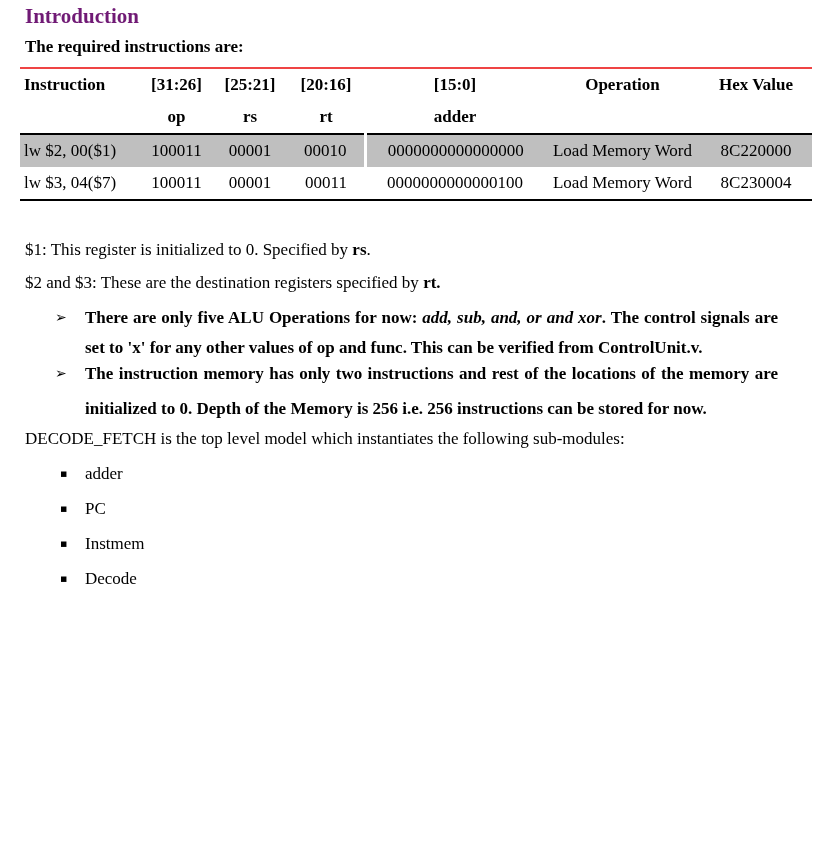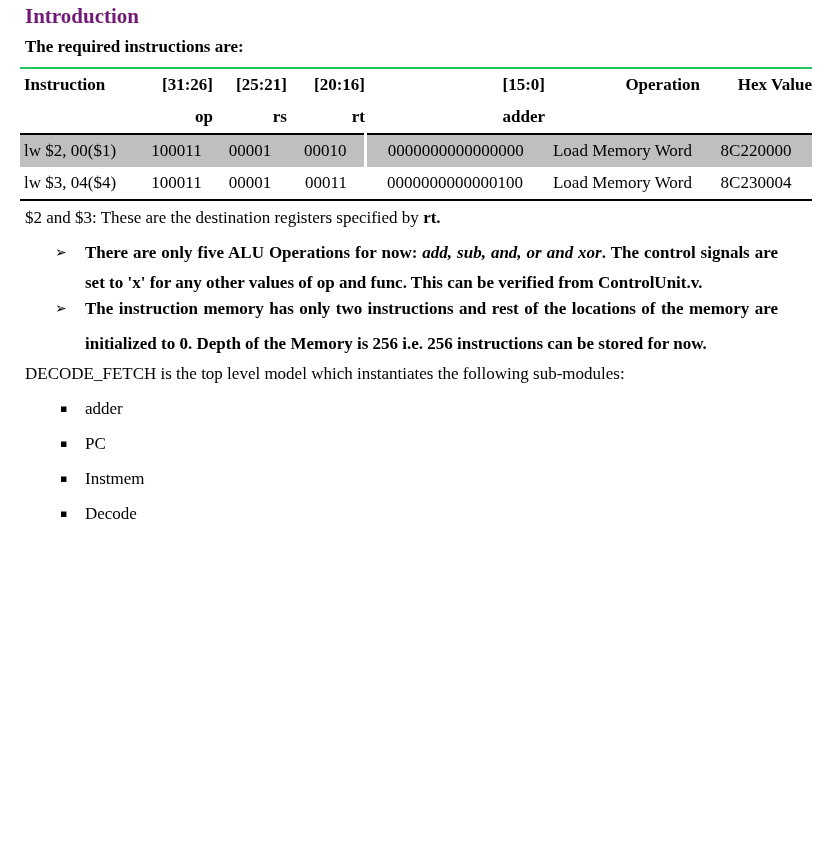--- a/index.html
+++ b/index.html
@@ -31,27 +31,27 @@
   .p1 { margin-top: 42px; }
   .just { text-align: justify; }
   .req { margin-top: 32px; font-weight: bold; }
 
   table.instr {
     border-collapse: collapse;
     table-layout: fixed;
     width: 792px;
     margin-left: -5px;
     margin-top: 3px;
-    border-top: 2px solid #22c55e;
+    border-top: 2px solid #ef4444;
     border-bottom: 2px solid #000;
     font-size: 17px;
   }
   table.instr th {
     vertical-align: top;
-    text-align: right;
+    text-align: center;
     padding: 0;
     font-weight: bold;
     border-bottom: 2px solid #000;
   }
   table.instr th .l1, table.instr th .l2 { line-height: 32px; height: 32px; }
   table.instr td {
     padding: 0;
     height: 33px;
     text-align: center;
     vertical-align: middle;
@@ -141,31 +141,32 @@
       <tr class="hl">
         <td class="al instr-name">lw $2, 00($1)</td>
         <td>100011</td>
         <td>00001</td>
         <td>00010</td>
         <td class="wsep">0000000000000000</td>
         <td>Load Memory Word</td>
         <td>8C220000</td>
       </tr>
       <tr>
-        <td class="al instr-name">lw $3, 04($4)</td>
+        <td class="al instr-name">lw $3, 04($7)</td>
         <td>100011</td>
         <td>00001</td>
         <td>00011</td>
         <td>0000000000000100</td>
         <td>Load Memory Word</td>
         <td>8C230004</td>
       </tr>
     </tbody>
   </table>
 
+  <p class="note"><span>$1: This register is initialized to 0. Specified by </span><b>rs</b><span>.</span></p>
 
   <p class="note2"><span>$2 and $3: These are the destination registers specified by </span><b>rt.</b></p>
 
   <div class="abullet b1">
     <span class="amark">➢</span>
     <div class="acontent"><span>There are only five ALU Operations for now: </span><i>add, sub, and, or and xor</i><span>. The control signals are set to 'x' for any other values of op and func. This can be verified from ControlUnit.v.</span></div>
   </div>
 
   <div class="abullet b2">
     <span class="amark">➢</span>

